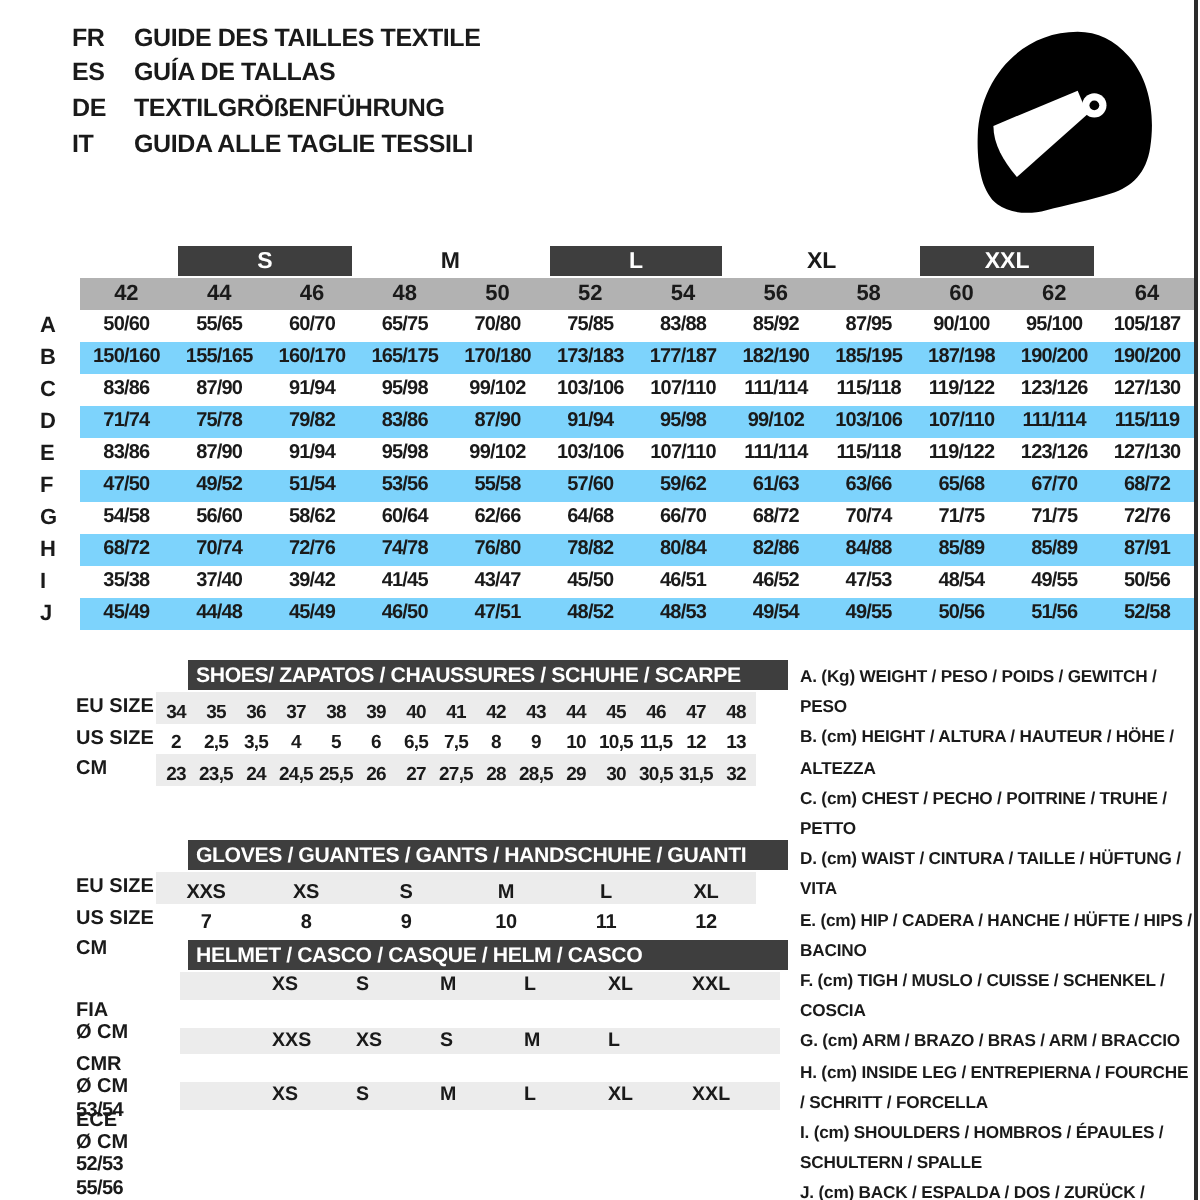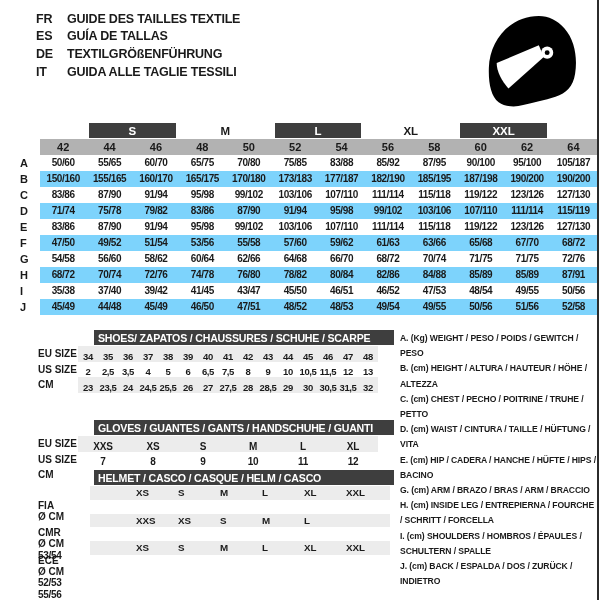--- a/index.html
+++ b/index.html
@@ -452,18 +452,19 @@
         </div>
       </div>
   </div>
 
   <div class="legend">
       <div class="legend-item">A. (Kg) WEIGHT / PESO / POIDS / GEWITCH / PESO</div>
       <div class="legend-item">B. (cm) HEIGHT / ALTURA / HAUTEUR / HÖHE / ALTEZZA</div>
       <div class="legend-item">C. (cm) CHEST / PECHO / POITRINE / TRUHE / PETTO</div>
       <div class="legend-item">D. (cm) WAIST / CINTURA / TAILLE / HÜFTUNG / VITA</div>
       <div class="legend-item">E. (cm) HIP / CADERA / HANCHE / HÜFTE / HIPS / BACINO</div>
+      <div class="legend-item">F. (cm) TIGH / MUSLO / CUISSE / SCHENKEL / COSCIA</div>
       <div class="legend-item">G. (cm) ARM / BRAZO / BRAS / ARM / BRACCIO</div>
       <div class="legend-item">H. (cm) INSIDE LEG / ENTREPIERNA / FOURCHE / SCHRITT / FORCELLA</div>
       <div class="legend-item">I. (cm) SHOULDERS / HOMBROS / ÉPAULES / SCHULTERN / SPALLE</div>
       <div class="legend-item">J. (cm) BACK / ESPALDA / DOS / ZURÜCK / INDIETRO</div>
     </div>
 </div>
 
 </body></html>

